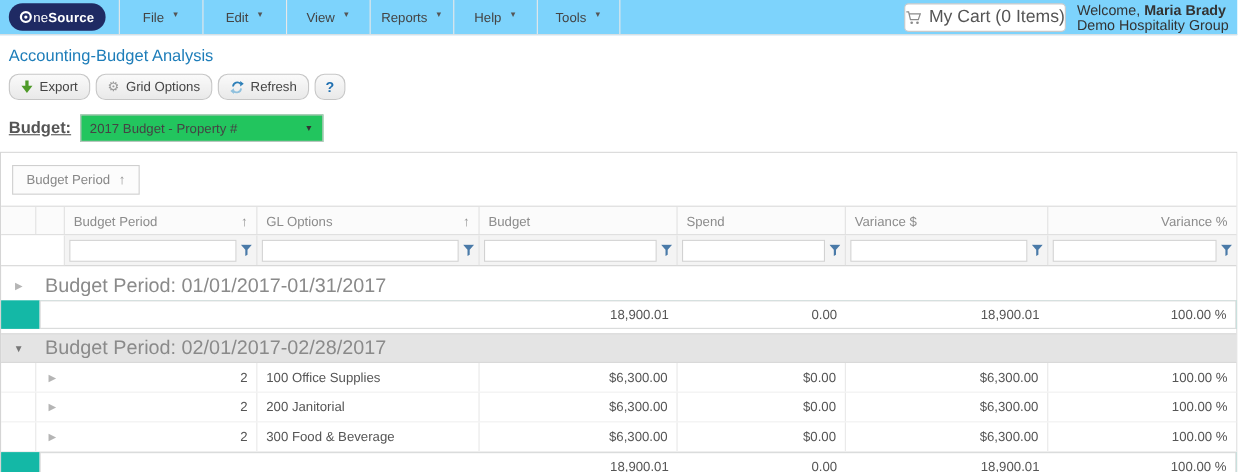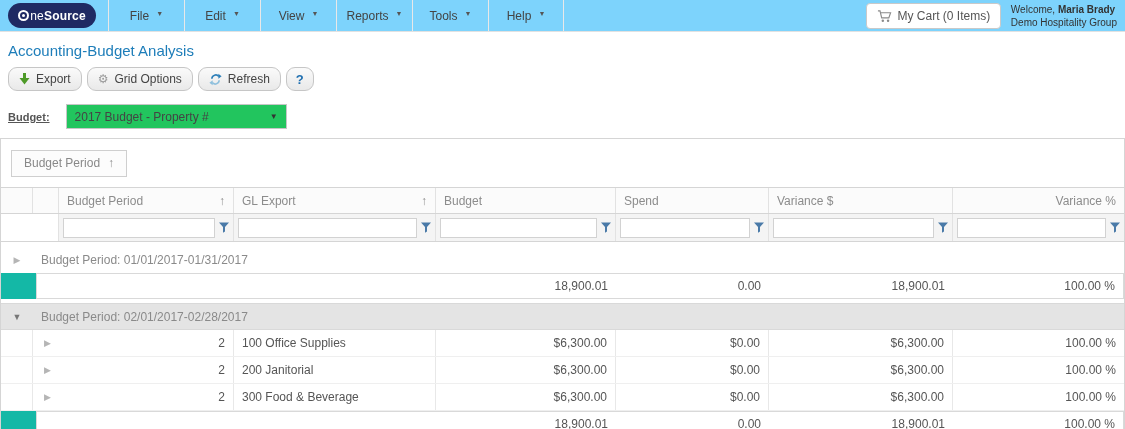--- a/index.html
+++ b/index.html
@@ -19,35 +19,35 @@
   .logo b { font-weight:bold; }
   .menus { display:flex; height:100%; margin-left:12px; }
   .menu-item { width:76px; display:flex; align-items:center; justify-content:center;
     gap:7px; font-size:12px; color:#444; border-left:1px solid #e8e8e8; cursor:pointer; }
   .menu-item:last-child { border-right:1px solid #e8e8e8; }
   .menu-caret { font-size:7px; color:#555; margin-top:-4px; }
   .topbar-right { position:absolute; right:4px; top:0; height:32px; display:flex;
     align-items:center; gap:10px; }
   .cart-btn { height:26px; min-width:135px; background:#fff; border:1px solid #c9c9c9;
     border-radius:4px; display:flex; align-items:center; justify-content:center; gap:6px;
-    font-size:12px; color:#555; cursor:pointer; }
-  .welcome { font-size:10px; color:#333; line-height:13px; padding-right:4px; }
+    font-size:16px; color:#555; cursor:pointer; }
+  .welcome { font-size:13px; color:#333; line-height:13px; padding-right:4px; }
   .welcome b { font-weight:bold; }
 
   
   .page-title { color:#1d7db9; font-size:15px; margin:10px 0 0 8px; }
   .toolbar { display:flex; gap:5px; margin:8px 0 0 8px; }
   .tb-btn { height:24px; padding:0 10px; display:flex; align-items:center; gap:6px;
     font-size:12px; color:#444; border:1px solid #c6c6c6; border-radius:9px;
     background:linear-gradient(#fafafa,#e9e9e9); cursor:pointer; }
   .tb-btn.help { font-weight:bold; color:#1f6fb0; font-size:13px; padding:0 9px; }
   .gear-glyph { color:#9a9a9a; font-size:12px; line-height:1; }
 
   .budget-row { display:flex; align-items:center; margin:13px 0 0 8px; }
-  .budget-label { font-size:11px; font-weight:bold; color:#555; margin-right:16px;text-decoration:underline; }
+  .budget-label { font-size:15px; font-weight:bold; color:#555; margin-right:8px;text-decoration:underline; }
   .budget-select { width:221px; height:25px; border:1px solid #c6c6c6; background:#22c55e;
     display:flex; align-items:center; font-size:12px; color:#444; padding:0 8px;
     justify-content:space-between; cursor:pointer; }
   .dd-caret { font-size:8px; color:#333; }
 
   
   .grid { margin-top:9px; border:1px solid #d5d5d5; border-bottom:1px solid #d5d5d5;
     width:1125px; }
   .group-panel { height:49px; background:#fff; border-bottom:1px solid #d5d5d5;
     display:flex; align-items:center; }
@@ -72,21 +72,21 @@
 
   .flt { height:28px; background:#f4f4f4; border-bottom:1px solid #d5d5d5; }
   .flt-left { width:58px; background:#fff; border-right:1px solid #e2e2e2; }
   .flt-cell { border-right:1px solid #e2e2e2; padding:0 2px 0 4px; gap:2px; }
   .flt-cell:last-child { border-right:none; }
   .flt-cell input { flex:1; min-width:10px; height:20px; border:1px solid #d2d2d2;
     background:#fff; outline:none; padding:0 4px; font-size:12px; }
   .funnel-btn { width:14px; display:flex; justify-content:center; cursor:pointer; }
 
   .group-row { height:27px; align-items:center; cursor:pointer; }
-  .group-row .glabel { font-size:12px; color:#8a8a8a; }
+  .group-row .glabel { font-size:18px; color:#8a8a8a; }
   .group-row.open { background:#e4e4e4; border-top:1px solid #d9d9d9;
     border-bottom:1px solid #d9d9d9; }
   .tri { font-size:9px; color:#b5b5b5; cursor:pointer; }
   .tri.down { color:#777; }
 
   .data-row { height:27px; border-bottom:1px solid #efefef; cursor:pointer; }
   .data-row .c0 { border-right:1px solid #e8e8e8; align-self:stretch; }
   .data-row .bpcell { width:201px; justify-content:space-between; align-self:stretch;
     border-right:1px solid #e8e8e8; padding-left:11px; }
   .data-row .cgl, .data-row .cbud, .data-row .cspd, .data-row .cvd {
@@ -120,25 +120,25 @@
     </div>
     <div class="menu-item">
       <span>View</span>
       <span class="menu-caret">▼</span>
     </div>
     <div class="menu-item">
       <span>Reports</span>
       <span class="menu-caret">▼</span>
     </div>
     <div class="menu-item">
+      <span>Help</span>
+      <span class="menu-caret">▼</span>
+    </div>
+    <div class="menu-item">
       <span>Tools</span>
-      <span class="menu-caret">▼</span>
-    </div>
-    <div class="menu-item">
-      <span>Help</span>
       <span class="menu-caret">▼</span>
     </div>
   </div>
   <div class="topbar-right">
     <div class="cart-btn">
       <svg width="15" height="14" viewBox="0 0 16 14">
         <path d="M1 1.5 h2.2 l1.8 7.5 h7.6 l1.9 -5.5 H4" stroke="#8a8a8a" stroke-width="1.2" fill="none"></path>
         <circle cx="6.2" cy="12" r="1.3" fill="#8a8a8a"></circle>
         <circle cx="11.8" cy="12" r="1.3" fill="#8a8a8a"></circle>
       </svg>
@@ -197,21 +197,21 @@
   </div>
 
   <div class="row hdr">
     <div class="cell c0"></div>
     <div class="cell c1"></div>
     <div class="cell cbp">
       <span>Budget Period</span>
       <span class="sort-arrow">↑</span>
     </div>
     <div class="cell cgl">
-      <span>GL Export</span>
+      <span>GL Options</span>
       <span class="sort-arrow">↑</span>
     </div>
     <div class="cell cbud">
       <span>Budget</span>
     </div>
     <div class="cell cspd">
       <span>Spend</span>
     </div>
     <div class="cell cvd">
       <span>Variance $</span>

